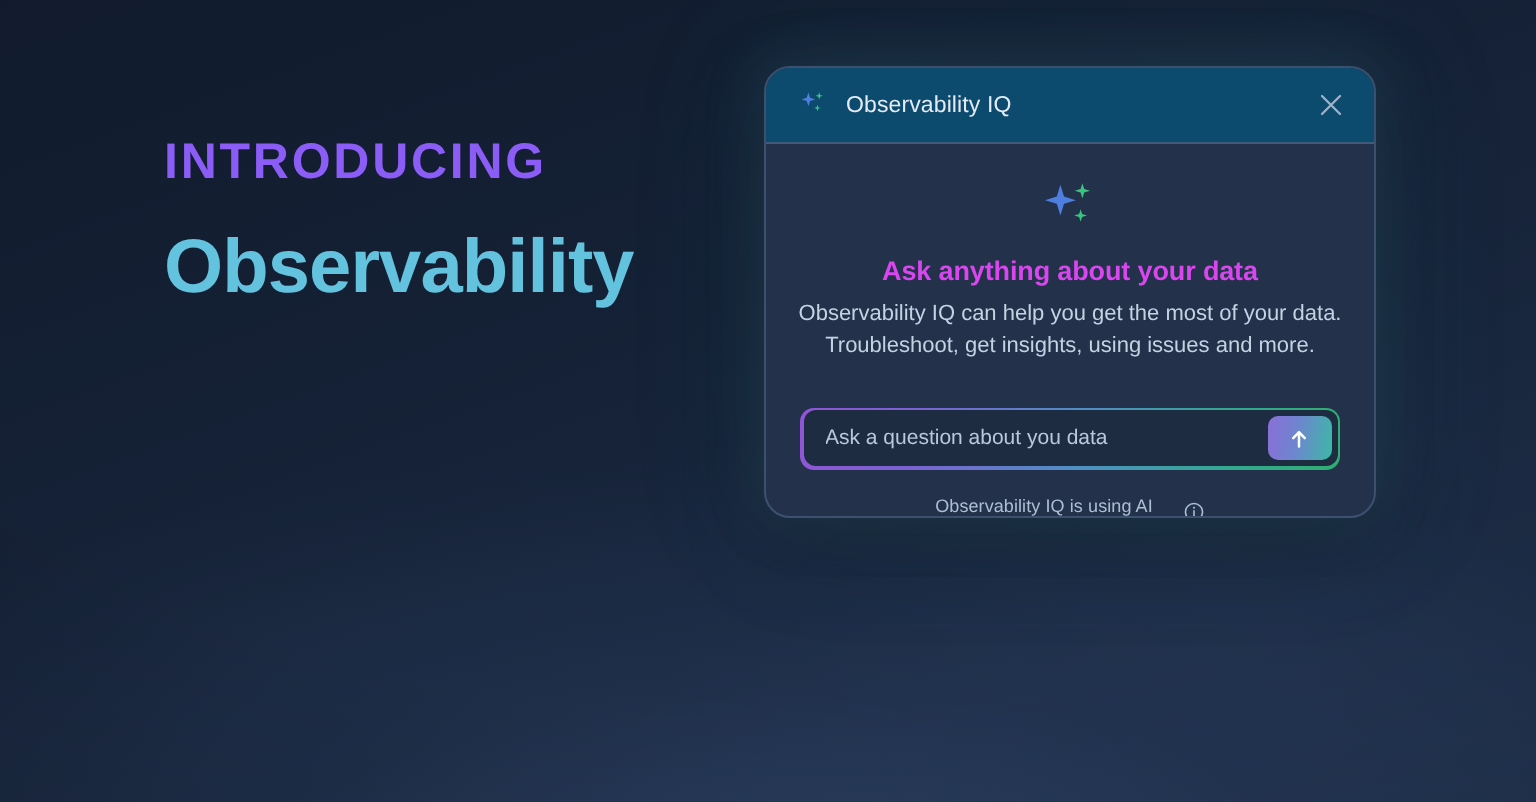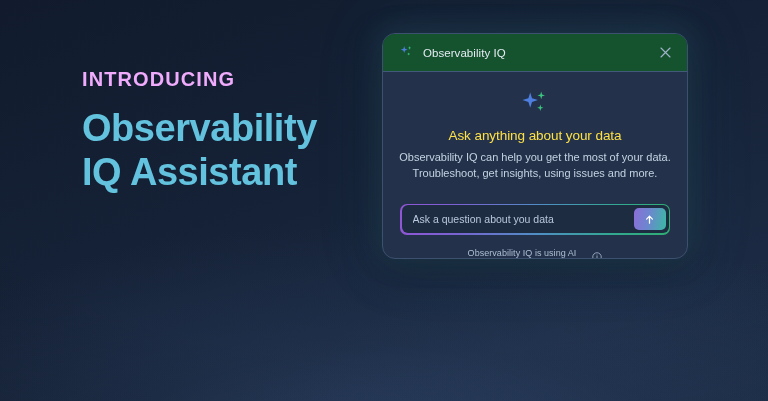--- a/index.html
+++ b/index.html
@@ -33,22 +33,22 @@
   }
 
   
   #hero {
     position: absolute;
     left: 82px;
     top: 68px;
     width: 290px;
   }
   #eyebrow {
-    color: #f0abfc;
-    font-size: 20px;
+    color: #8b5cf6;
+    font-size: 25px;
     font-weight: bold;
     letter-spacing: 0.055em;
     line-height: 1.1;
   }
   #headline {
     margin-top: 16px;
     color: #63c2dd;
     font-size: 38px;
     font-weight: bold;
     line-height: 1.16;
@@ -80,21 +80,21 @@
     border-radius: 13px;
     overflow: hidden;
     display: flex;
     flex-direction: column;
   }
 
   
   #panel-header {
     height: 38px;
     flex: 0 0 38px;
-    background: #14532d;
+    background: #0c4a6e;
     border-bottom: 1px solid #43597a;
     display: flex;
     align-items: center;
     padding: 0 13px 0 16px;
     gap: 9px;
   }
   .sparkles-sm { width: 15px; height: 15px; flex: 0 0 15px; display:block; }
   #panel-title {
     color: #e4ebf4;
     font-size: 11.5px;
@@ -115,23 +115,23 @@
   
   #panel-body {
     flex: 1 1 auto;
     display: flex;
     flex-direction: column;
     align-items: center;
     padding: 18px 20px 0;
   }
   #hero-sparkles { width: 30px; height: 30px; display: block; margin-bottom: 8px; }
   #body-title {
-    color: #fde047;
+    color: #d946ef;
     font-size: 13.5px;
-    font-weight: normal;
+    font-weight: bold;
     letter-spacing: -0.005em;
     margin-bottom: 7px;
     text-align: right;
   }
   .body-sub {
     color: #c4d2e2;
     font-size: 11px;
     line-height: 1.45;
     text-align: center;
     white-space: nowrap;
@@ -199,21 +199,20 @@
 </head>
 <body>
 
 <div id="bg"></div>
 <div id="bg-vignette"></div>
 
 <div id="hero">
   <div id="eyebrow">INTRODUCING</div>
   <div id="headline">
     <div>Observability</div>
-    <div>IQ Assistant</div>
   </div>
 </div>
 
 <div id="panel-glow"></div>
 
 <div id="panel">
 
   <div id="panel-header">
     <span class="sparkles-sm">
       <svg class="sparkles-sm" viewBox="0 0 15 15" xmlns="http://www.w3.org/2000/svg">

